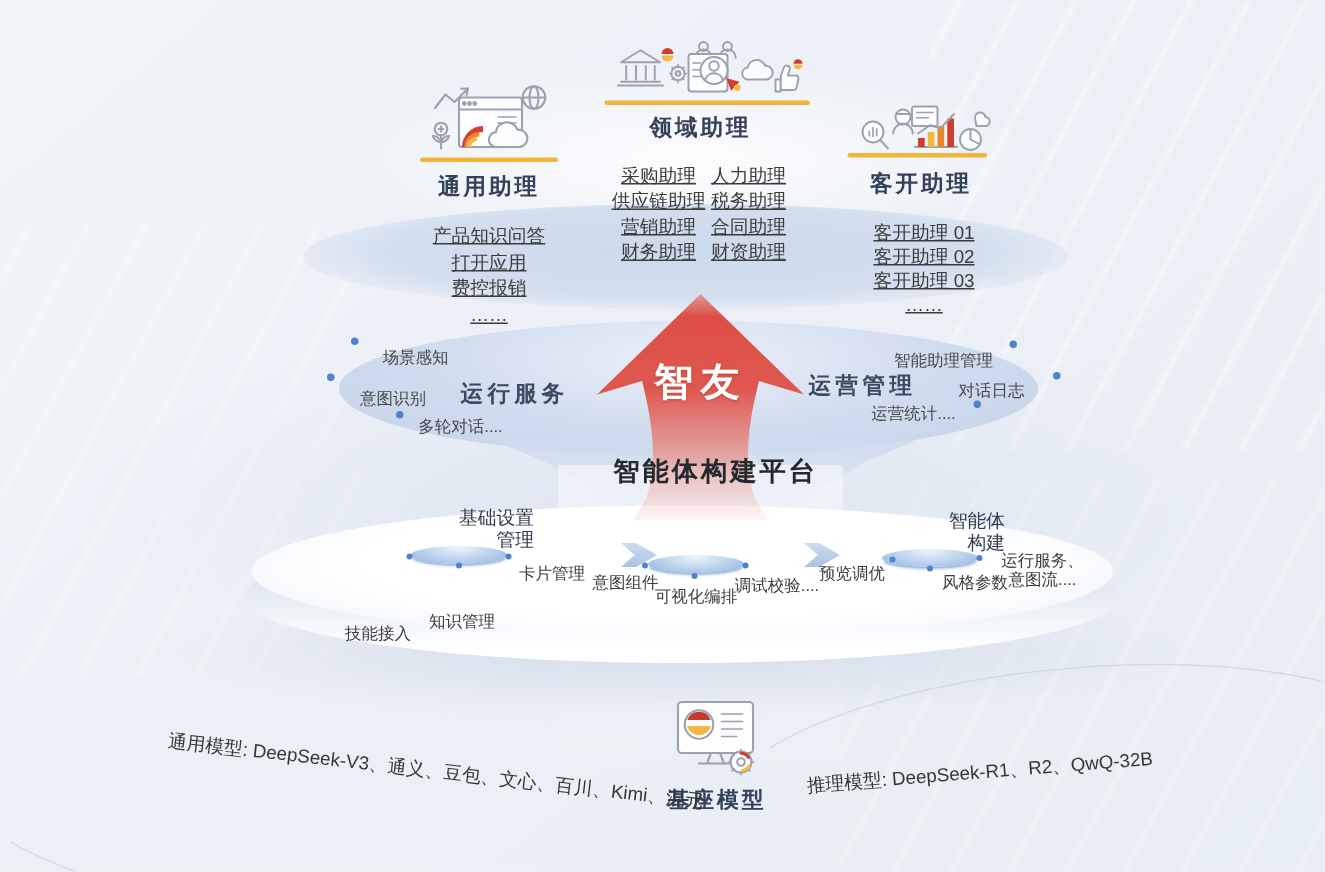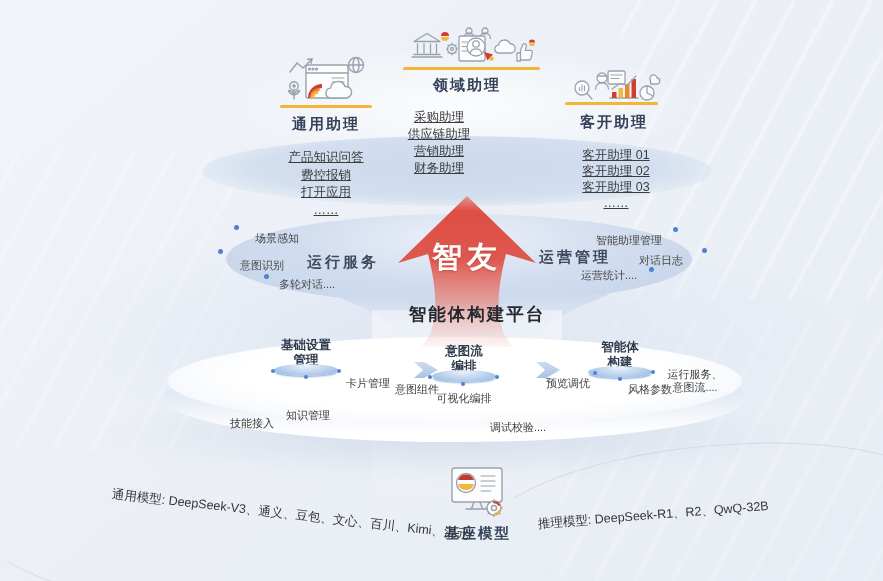--- a/index.html
+++ b/index.html
@@ -10,23 +10,23 @@
   .ctr{text-align:center;}
   .streak{position:absolute;opacity:.55;filter:blur(1px);
     background:repeating-linear-gradient(118deg,rgba(255,255,255,0) 0 16px,rgba(255,255,255,.65) 16px 20px,rgba(255,255,255,0) 20px 34px);}
   .ellipse{border-radius:50%;}
   .grp-title{font-size:15px;font-weight:bold;color:#35415a;letter-spacing:2px;}
   .grp-item{font-size:12.5px;color:#3c3c3c;line-height:17.5px;text-decoration:underline;}
   .underline{height:3px;background:#f3b43a;border-radius:2px;}
   .wing-title{font-size:15px;font-weight:600;color:#3d4a5f;letter-spacing:3px;}
   .wing-item{font-size:11px;color:#474747;white-space:nowrap;}
   .dot{position:absolute;width:5px;height:5px;border-radius:50%;background:#4e82cc;}
-  .arrow-label{font-size:30px;font-weight:bold;color:#ffffff;letter-spacing:5px;text-shadow:0 1px 2px rgba(150,30,25,.35);}
+  .arrow-label{font-size:26px;font-weight:bold;color:#ffffff;letter-spacing:5px;text-shadow:0 1px 2px rgba(150,30,25,.35);}
   .platform-title{font-size:17.5px;font-weight:bold;color:#24292f;letter-spacing:2px;}
-  .mod-title{font-size:12.5px;font-weight:bold;color:#2f3b4d;line-height:15px;white-space:pre-line;}
+  .mod-title{font-size:12.5px;font-weight:normal;color:#2f3b4d;line-height:15px;white-space:pre-line;text-align:right;}
   .mod-item{font-size:11px;color:#3d3d3d;line-height:12.5px;white-space:pre-line;}
   .mod-ellipse{position:absolute;width:64px;height:12px;border-radius:50%;
     background:radial-gradient(ellipse at 50% 10%,rgba(236,243,251,.9) 0%,#b9d0ec 55%,#8fb4e2 100%);
     box-shadow:0 2px 2px -1px rgba(93,143,208,.8);}
   .flow-arrow{position:absolute;width:24px;height:16px;
     background:linear-gradient(180deg,#cfdcee,#a9c2e4);
     clip-path:polygon(0 0,42% 0,100% 50%,42% 100%,0 100%,38% 50%);}
   .model-line{font-size:12.5px;color:#353535;white-space:nowrap;transform-origin:left center;}
   .base-label{font-size:14.5px;font-weight:bold;color:#33415a;letter-spacing:2px;}
   .arc{position:absolute;border:1.5px solid transparent;border-radius:50%;}
@@ -87,22 +87,22 @@
       <circle cx="70" cy="9" r="7.5" fill="#f2f5f9"></circle>
         <ellipse cx="70" cy="9" rx="3" ry="7.5"></ellipse>
         <path d="M62.5,9 H77.5"></path>
       <path d="M44,42 a5,5 0 0 1 0.5,-9.9 a7.5,7.5 0 0 1 14.5,-1.6 a5.5,5.5 0 0 1 1.5,11.5 Z" fill="#fbfcfd"></path>
     </svg>
   </span>
   <div class="abs underline" style="left:280px;top:105px;width:92px;"></div>
   <div class="abs ctr grp-title" style="left:266px;top:115px;width:120px;">通用助理</div>
   <div class="abs ctr" style="left:266px;top:149px;width:120px;">
     <div class="grp-item">产品知识问答</div>
+    <div class="grp-item">打开应用</div>
     <div class="grp-item">费控报销</div>
-    <div class="grp-item">打开应用</div>
     <div class="grp-item">……</div>
   </div>
 
   <span class="abs" style="left:405px;top:26px;">
     <svg width="135" height="40" viewBox="0 0 135 40" fill="none" stroke="#9aa2ae" stroke-width="1.3" stroke-linecap="round" stroke-linejoin="round">
       <circle cx="64" cy="5" r="3"></circle>
         <path d="M58.5,12.5 a5.5,5.5 0 0 1 11,0"></path>
       <circle cx="80" cy="5" r="3"></circle>
         <path d="M74.5,12.5 a5.5,5.5 0 0 1 11,0"></path>
       <path d="M9,15.5 L22,7.5 L35,15.5 Z M12.5,18 V27 M19,18 V27 M25.5,18 V27 M31.5,18 V27 M9,28.5 H35 M7,31 H37"></path>
@@ -126,20 +126,26 @@
     </svg>
   </span>
   <div class="abs underline" style="left:403px;top:67px;width:137px;"></div>
   <div class="abs ctr grp-title" style="left:407px;top:76px;width:120px;">领域助理</div>
   <div class="abs ctr" style="left:399px;top:109px;width:80px;">
     <div class="grp-item" style="line-height:17px;">采购助理</div>
     <div class="grp-item" style="line-height:17px;">供应链助理</div>
     <div class="grp-item" style="line-height:17px;">营销助理</div>
     <div class="grp-item" style="line-height:17px;">财务助理</div>
   </div>
+  <div class="abs ctr" style="left:459px;top:109px;width:80px;">
+    <div class="grp-item" style="line-height:17px;">人力助理</div>
+    <div class="grp-item" style="line-height:17px;">税务助理</div>
+    <div class="grp-item" style="line-height:17px;">合同助理</div>
+    <div class="grp-item" style="line-height:17px;">财资助理</div>
+  </div>
 
   <span class="abs" style="left:570px;top:68px;">
     <svg width="92" height="38" viewBox="0 0 92 38" fill="none" stroke="#9aa2ae" stroke-width="1.3" stroke-linecap="round" stroke-linejoin="round">
       <circle cx="12" cy="20" r="7" fill="#fdfdfe"></circle>
         <path d="M9.5,22.5 v-3 M12,23 v-6 M14.5,22.5 v-4.5" stroke-width="1.1"></path>
         <path d="M17,25.5 L22,31"></path>
       <circle cx="32" cy="10" r="5" fill="#fdfdfe"></circle>
         <path d="M27.5,8 h9"></path>
         <path d="M25.5,21 a6.5,6.5 0 0 1 13,0"></path>
       <rect x="38" y="3" width="17" height="13" rx="1.5" fill="#fdfdfe"></rect>
@@ -188,26 +194,24 @@
   <div class="mod-ellipse" style="left:274px;top:364px;"></div>
   <div class="abs ctr mod-item" style="left:207px;top:374px;width:90px;margin-top:43px;">技能接入</div>
   <div class="abs ctr mod-item" style="left:263px;top:381px;width:90px;margin-top:28px;">知识管理</div>
   <div class="abs ctr mod-item" style="left:323px;top:377px;width:90px;">卡片管理</div>
   <div class="dot" style="left:271px;top:369px;width:4px;height:4px;"></div>
   <div class="dot" style="left:304px;top:375px;width:4px;height:4px;"></div>
   <div class="dot" style="left:337px;top:369px;width:4px;height:4px;"></div>
 
   <div class="flow-arrow" style="left:414px;top:362px;"></div>
 
-  <div class="abs ctr mod-title" style="left:414px;top:344px;width:100px;">意图流
-编排</div>
   <div class="mod-ellipse" style="left:432px;top:370px;"></div>
   <div class="abs ctr mod-item" style="left:372px;top:383px;width:90px;">意图组件</div>
   <div class="abs ctr mod-item" style="left:419px;top:392px;width:90px;">可视化编排</div>
-  <div class="abs ctr mod-item" style="left:473px;top:385px;width:90px;margin-top:36px;">调试校验....</div>
+  <div class="abs ctr mod-item" style="left:473px;top:385px;width:90px;">调试校验....</div>
   <div class="dot" style="left:428px;top:375px;width:4px;height:4px;"></div>
   <div class="dot" style="left:461px;top:382px;width:4px;height:4px;"></div>
   <div class="dot" style="left:495px;top:375px;width:4px;height:4px;"></div>
 
   <div class="flow-arrow" style="left:536px;top:362px;"></div>
 
   <div class="abs ctr mod-title" style="left:570px;top:340px;width:100px;">智能体
 构建</div>
   <div class="mod-ellipse" style="left:588px;top:366px;"></div>
   <div class="abs ctr mod-item" style="left:523px;top:377px;width:90px;">预览调优</div>

